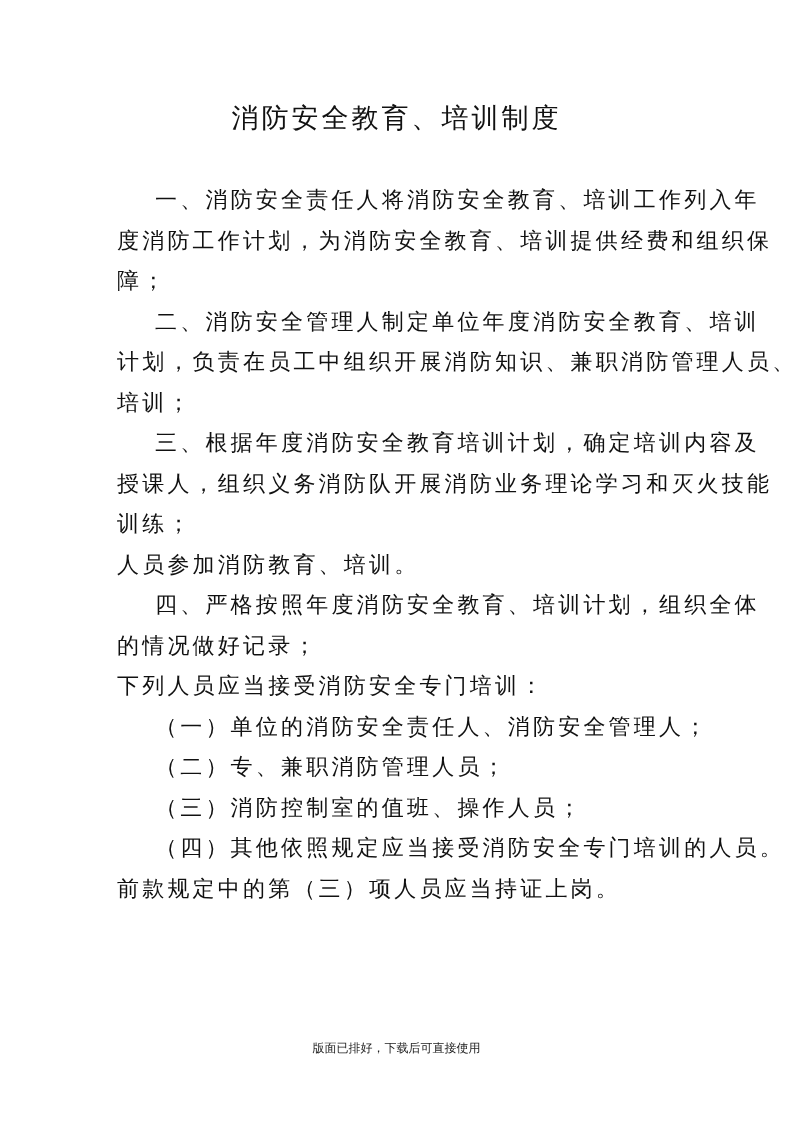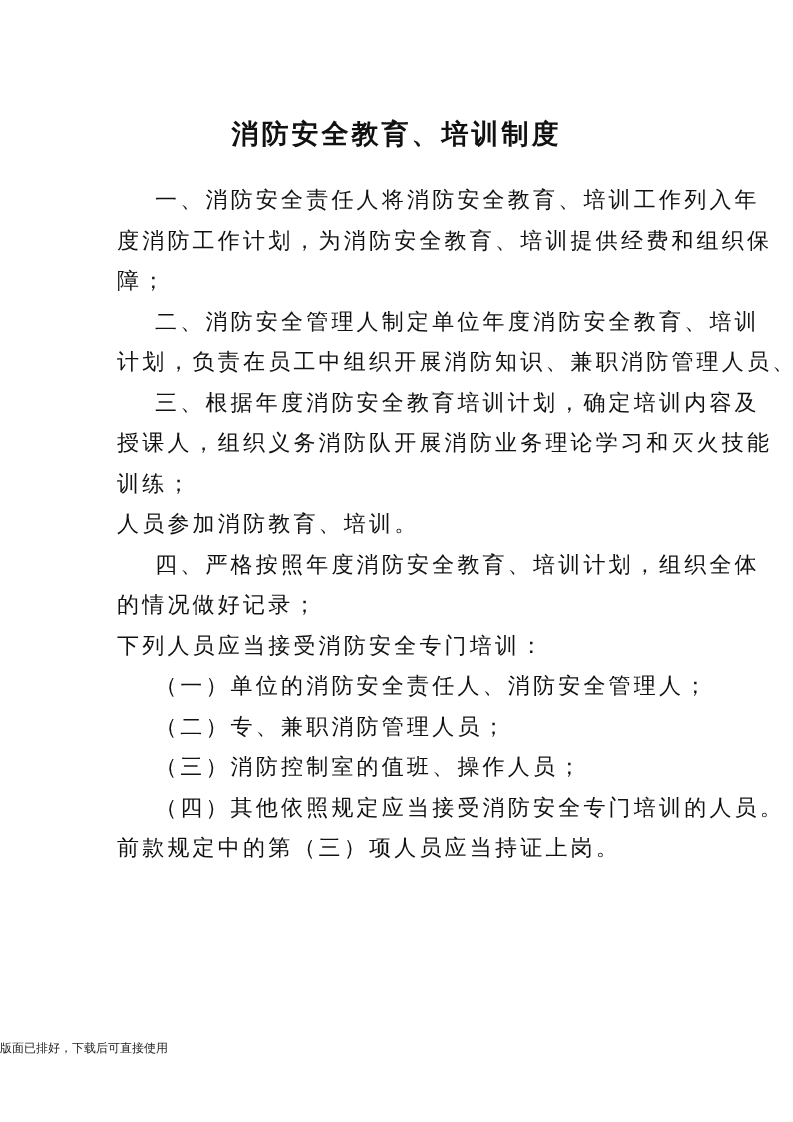--- a/index.html
+++ b/index.html
@@ -22,22 +22,22 @@
       background: #ffffff;
     }
     .title {
       position: absolute;
       left: 0; right: 0;
       top: 98px;
       text-align: center;
       font-size: 27px;
       letter-spacing: 3px;
       line-height: 40px;
-      font-weight: bold;
-      margin: 16px;
+      font-weight: normal;
+      margin: 0;
     }
     .body-text {
       position: absolute;
       left: 117px;
       top: 180px;
       width: 560px;
       font-size: 22px;
       letter-spacing: 3.2px;
       line-height: 40.5px;
     }
@@ -46,39 +46,40 @@
       white-space: nowrap;
       height: 40.5px;
     }
     .indent {
       padding-left: 38px;
     }
     .footer {
       position: absolute;
       left: 0; right: 0;
       top: 1040px;
-      text-align: left;
+      text-align: center;
       font-size: 12px;
       color: #222222;
       font-family: "DejaVu Serif", "Liberation Serif", serif;
     }
   </style>
 </head>
 <body>
 
 <div class="page">
   <h1 class="title">消防安全教育、培训制度</h1>
 
   <div class="body-text">
     <span class="line indent">一、消防安全责任人将消防安全教育、培训工作列入年</span>
     <span class="line">度消防工作计划，为消防安全教育、培训提供经费和组织保</span>
     <span class="line">障；</span>
 
     <span class="line indent">二、消防安全管理人制定单位年度消防安全教育、培训</span>
     <span class="line">计划，负责在员工中组织开展消防知识、兼职消防管理人员、</span>
+    <span class="line">培训；</span>
 
     <span class="line indent">三、根据年度消防安全教育培训计划，确定培训内容及</span>
     <span class="line">授课人，组织义务消防队开展消防业务理论学习和灭火技能</span>
     <span class="line">训练；</span>
 
     <span class="line">人员参加消防教育、培训。</span>
     <span class="line indent">四、严格按照年度消防安全教育、培训计划，组织全体</span>
 
     <span class="line">的情况做好记录；</span>
 

